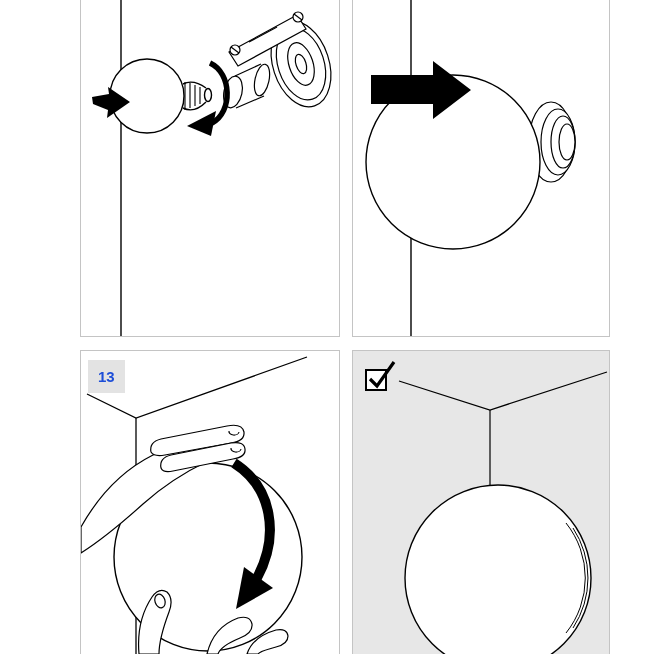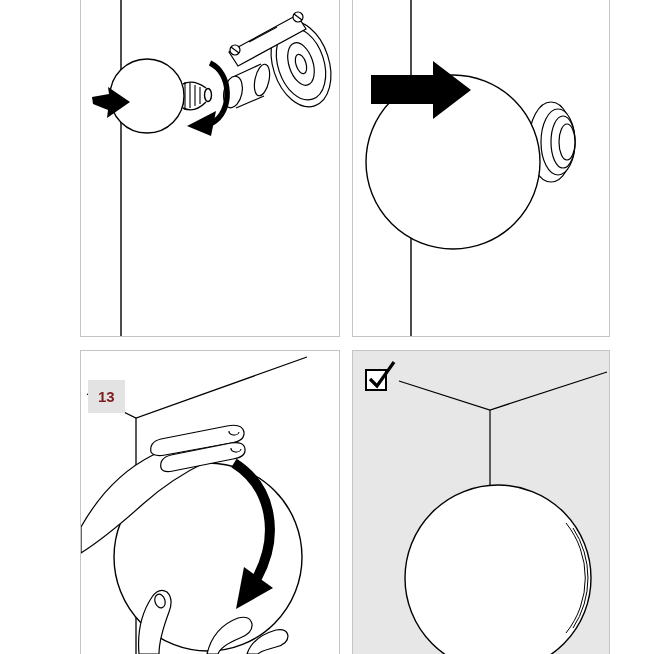--- a/index.html
+++ b/index.html
@@ -15,24 +15,23 @@
     background:#ffffff;
     border:1px solid #c4c4c4;
   }
   .panel svg { position:absolute; left:0; top:0; width:100%; height:100%; display:block; }
   .panel.tl { left:80px;  top:0;     width:260px; height:337px; border-top:none; }
   .panel.tr { left:352px; top:0;     width:258px; height:337px; border-top:none; }
   .panel.bl { left:80px;  top:350px; width:260px; height:304px; border-bottom:none; }
   .panel.br { left:352px; top:350px; width:258px; height:304px; border-bottom:none; background:#e7e7e7; }
   .step-label {
     position:absolute; left:7px; top:9px; z-index:2;
-    background:#e3e3e3; color:#7f1d1d;
+    background:#e3e3e3; color:#1d4ed8;
     font-size:15px; font-weight:bold; line-height:1;
     padding:9px 10px;
-    margin-top:20px;
   }
 </style>
 </head>
 <body>
 
 <div class="sheet">
 
   <section class="panel tl">
     <svg viewBox="0 0 258 336">
       <line x1="40" y1="0" x2="40" y2="336" stroke="#000" stroke-width="1.4"></line>

